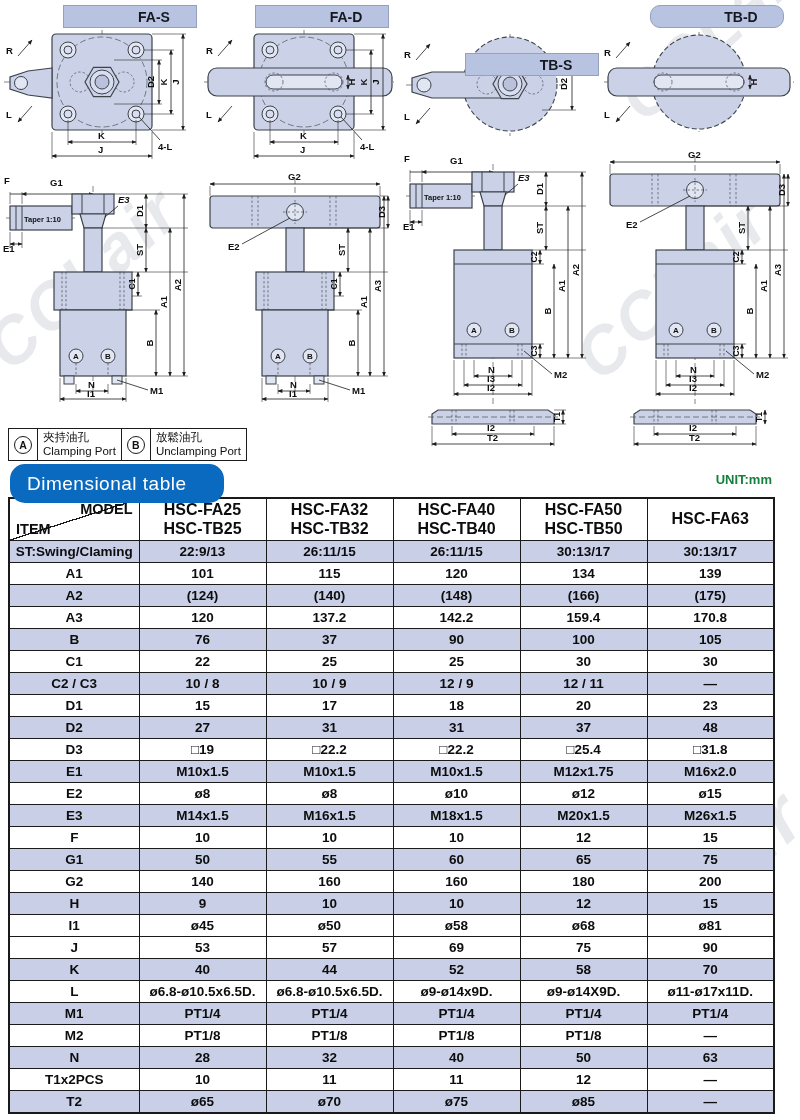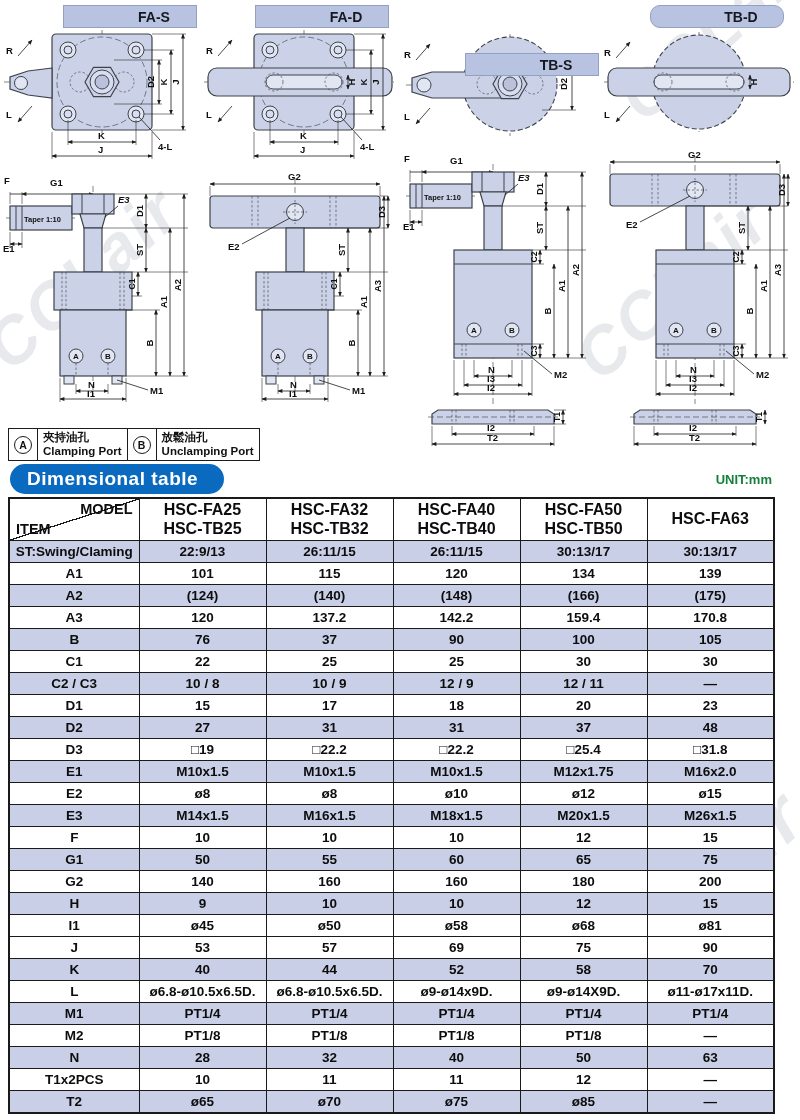--- a/index.html
+++ b/index.html
@@ -33,25 +33,25 @@
   .ln{stroke:#3d434b;stroke-width:1;fill:none;}
   
   .legend{position:absolute;left:8px;top:428px;display:flex;
       border:1.6px solid #1c1c1c;height:31px;z-index:3;background:#fff;}
   .legend .cell{display:flex;align-items:center;justify-content:center;
       border-right:1.6px solid #1c1c1c;padding:0 5px;}
   .legend .cell:last-child{border-right:none;}
   .pcirc{width:16px;height:16px;border:1.6px solid #1c1c1c;border-radius:50%;
       font-size:10.5px;font-weight:bold;display:flex;align-items:center;
       justify-content:center;color:#111;}
-  .ltxt{font-size:11.5px;font-weight:bold;line-height:1.15;color:#111;
+  .ltxt{font-size:11.5px;font-weight:normal;line-height:1.15;color:#111;
       text-align:left;}
   
-  .pill{position:absolute;left:10px;top:464px;width:214px;height:30px;
-      background:#0a6abf;border-radius:15px;color:#fff;font-weight:bold;
+  .pill{position:absolute;left:10px;top:464px;width:214px;height:39px;
+      background:#0a6abf;border-radius:15px;color:#fff;font-weight:normal;
       font-size:19px;display:flex;align-items:center;padding-left:17px;
       box-sizing:border-box;letter-spacing:0.5px;z-index:3;}
   .unit{position:absolute;top:472px;left:640px;width:132px;text-align:right;
       font-size:13px;font-weight:bold;color:#15803d;z-index:3;}
   
   .dimtable{position:absolute;left:8px;top:497px;width:767px;
       border-collapse:collapse;table-layout:fixed;z-index:2;background:#fff;
       border:2.5px solid #1a1a1a;}
   .dimtable td,.dimtable th{border:1.5px solid #1a1a1a;text-align:center;
       vertical-align:middle;font-size:13.5px;font-weight:600;color:#0d0d0d;

